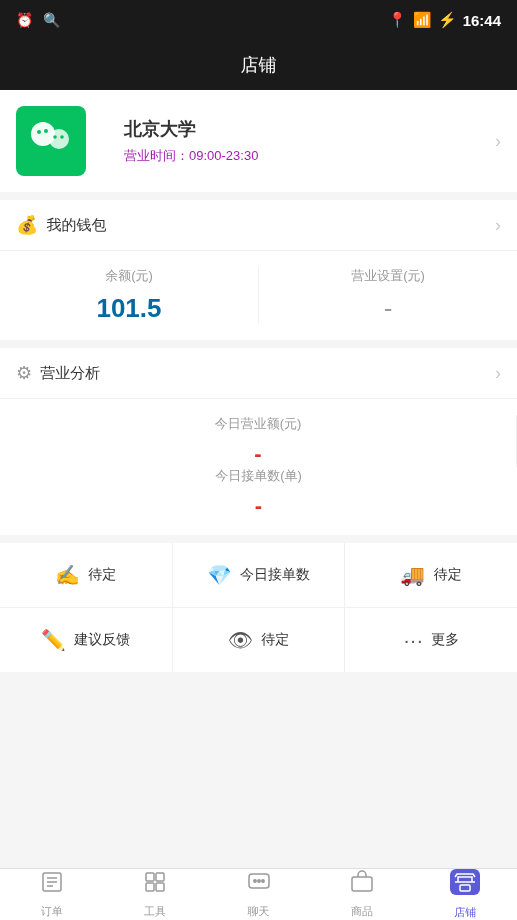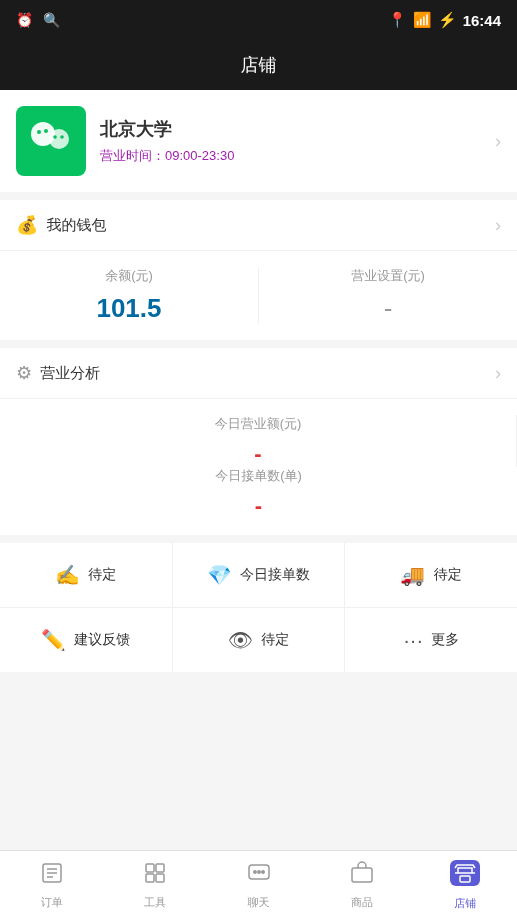--- a/index.html
+++ b/index.html
@@ -56,21 +56,21 @@
       display: flex;
       align-items: center;
       justify-content: center;
       margin-right: 14px;
       flex-shrink: 0;
     }
     .wechat-icon {
       color: white;
       font-size: 36px;
     }
-    .store-details { flex: 1; }
+    .store-details { flex: 1; margin-left: 24px; }
     .store-name { font-size: 18px; font-weight: 600; color: #333; margin-bottom: 6px; }
     .store-hours { font-size: 13px; color: #a21caf; }
     .chevron { color: #ccc; font-size: 18px; position: absolute; right: 16px; }
 
     
     .section {
       background: white;
       margin-bottom: 8px;
     }
     .section-header {
@@ -153,21 +153,21 @@
     
     .gray-area {
       background: #f5f5f5;
       flex: 1;
       height: 160px;
     }
 
     
     .bottom-nav {
       background: white;
-      height: 70px;
+      height: 52px;
       display: flex;
       align-items: center;
       border-top: 1px solid #e0e0e0;
       position: absolute;
       bottom: 0;
       left: 0;
       right: 0;
     }
     .nav-item {
       flex: 1;

